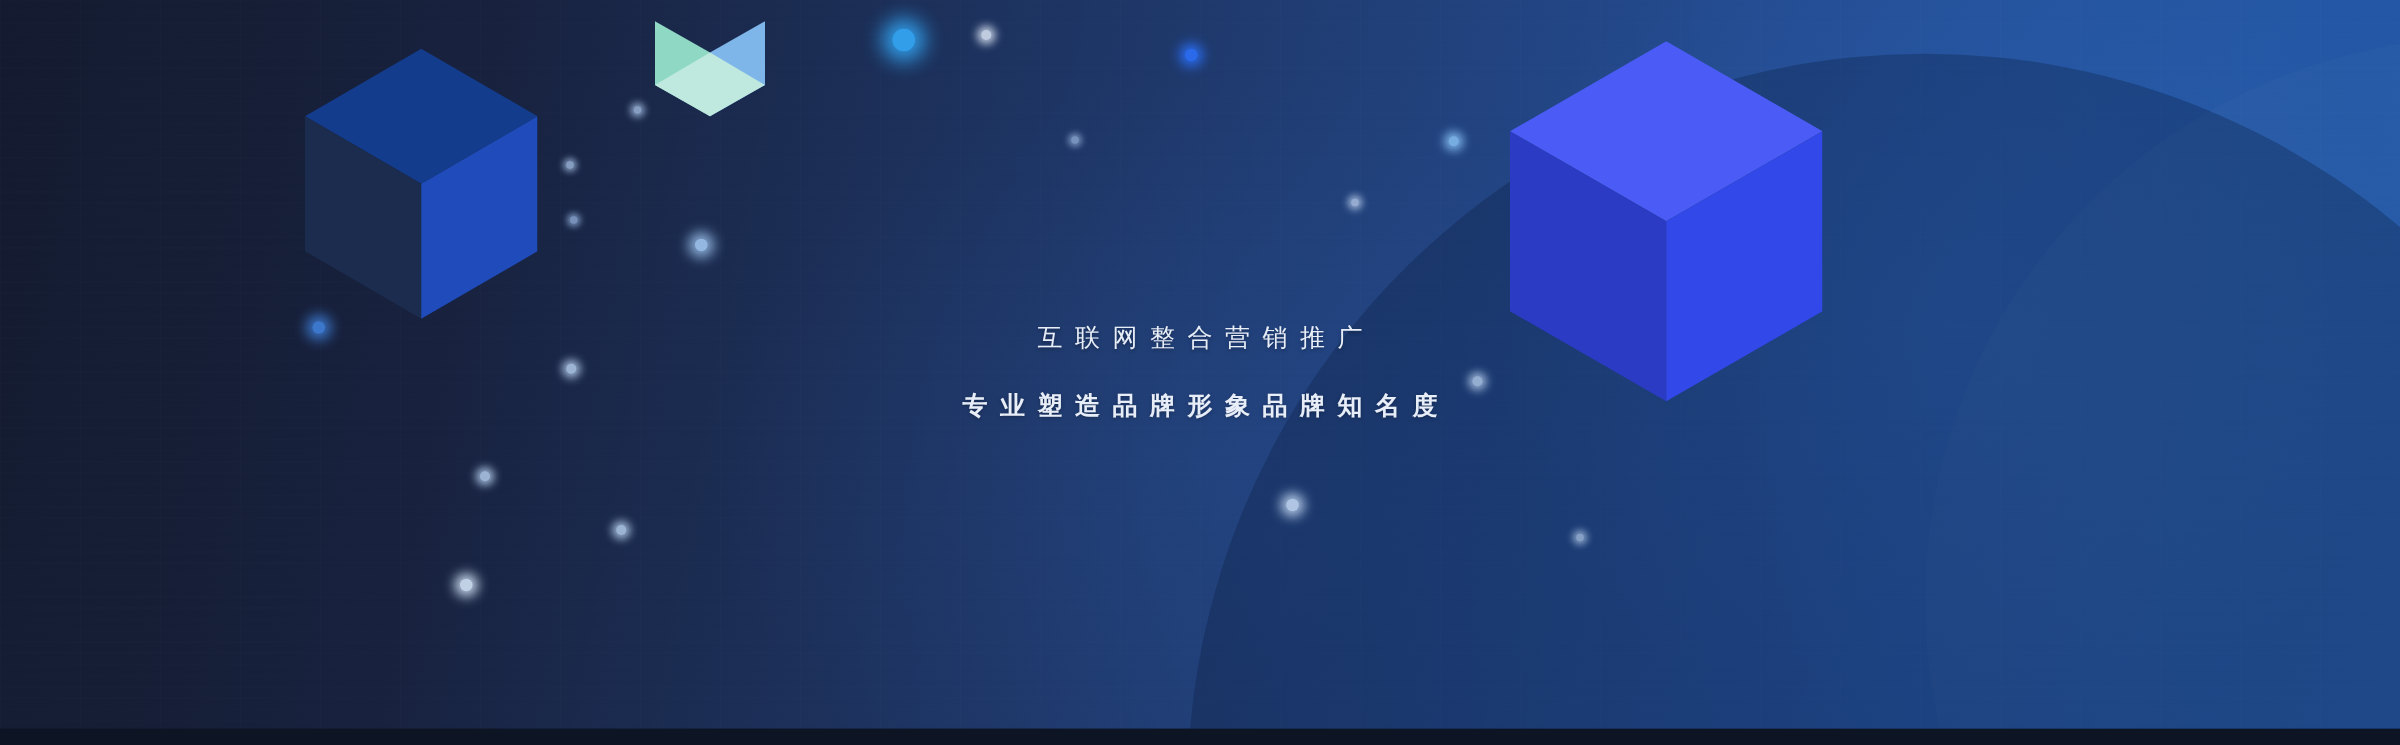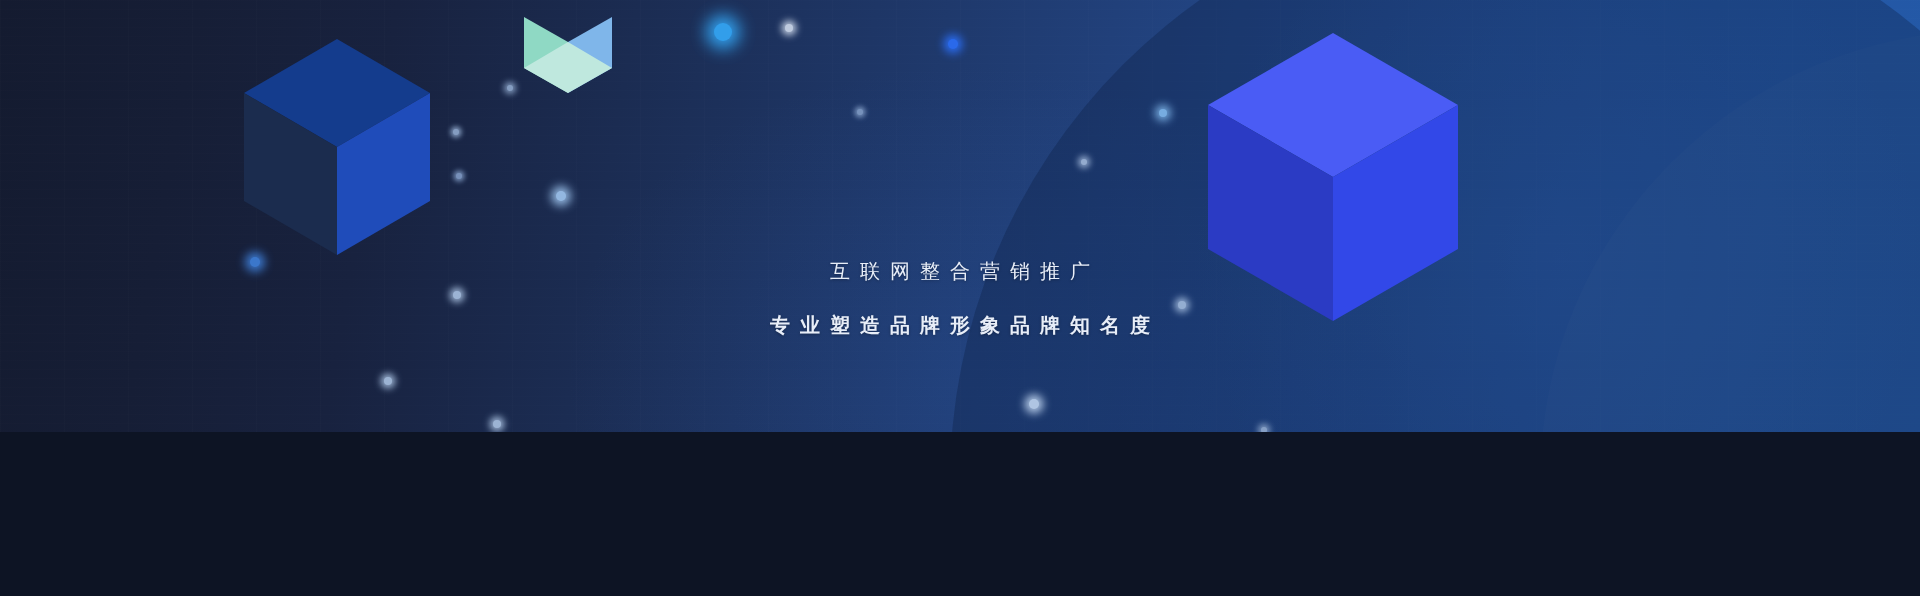--- a/index.html
+++ b/index.html
@@ -7,21 +7,21 @@
     padding: 0;
     background: #0d1424;
   }
   body {
     font-family: "Liberation Sans", "DejaVu Sans", sans-serif;
   }
 
   #banner {
     position: relative;
     width: 1920px;
-    height: 432px;
+    height: 583px;
     overflow: hidden;
     background: linear-gradient(100deg,
         #141b30 0%,
         #161e36 10%,
         #18223f 20%,
         #1b2c52 32%,
         #1e3666 44%,
         #21407a 56%,
         #234a8e 68%,
         #24529c 80%,

